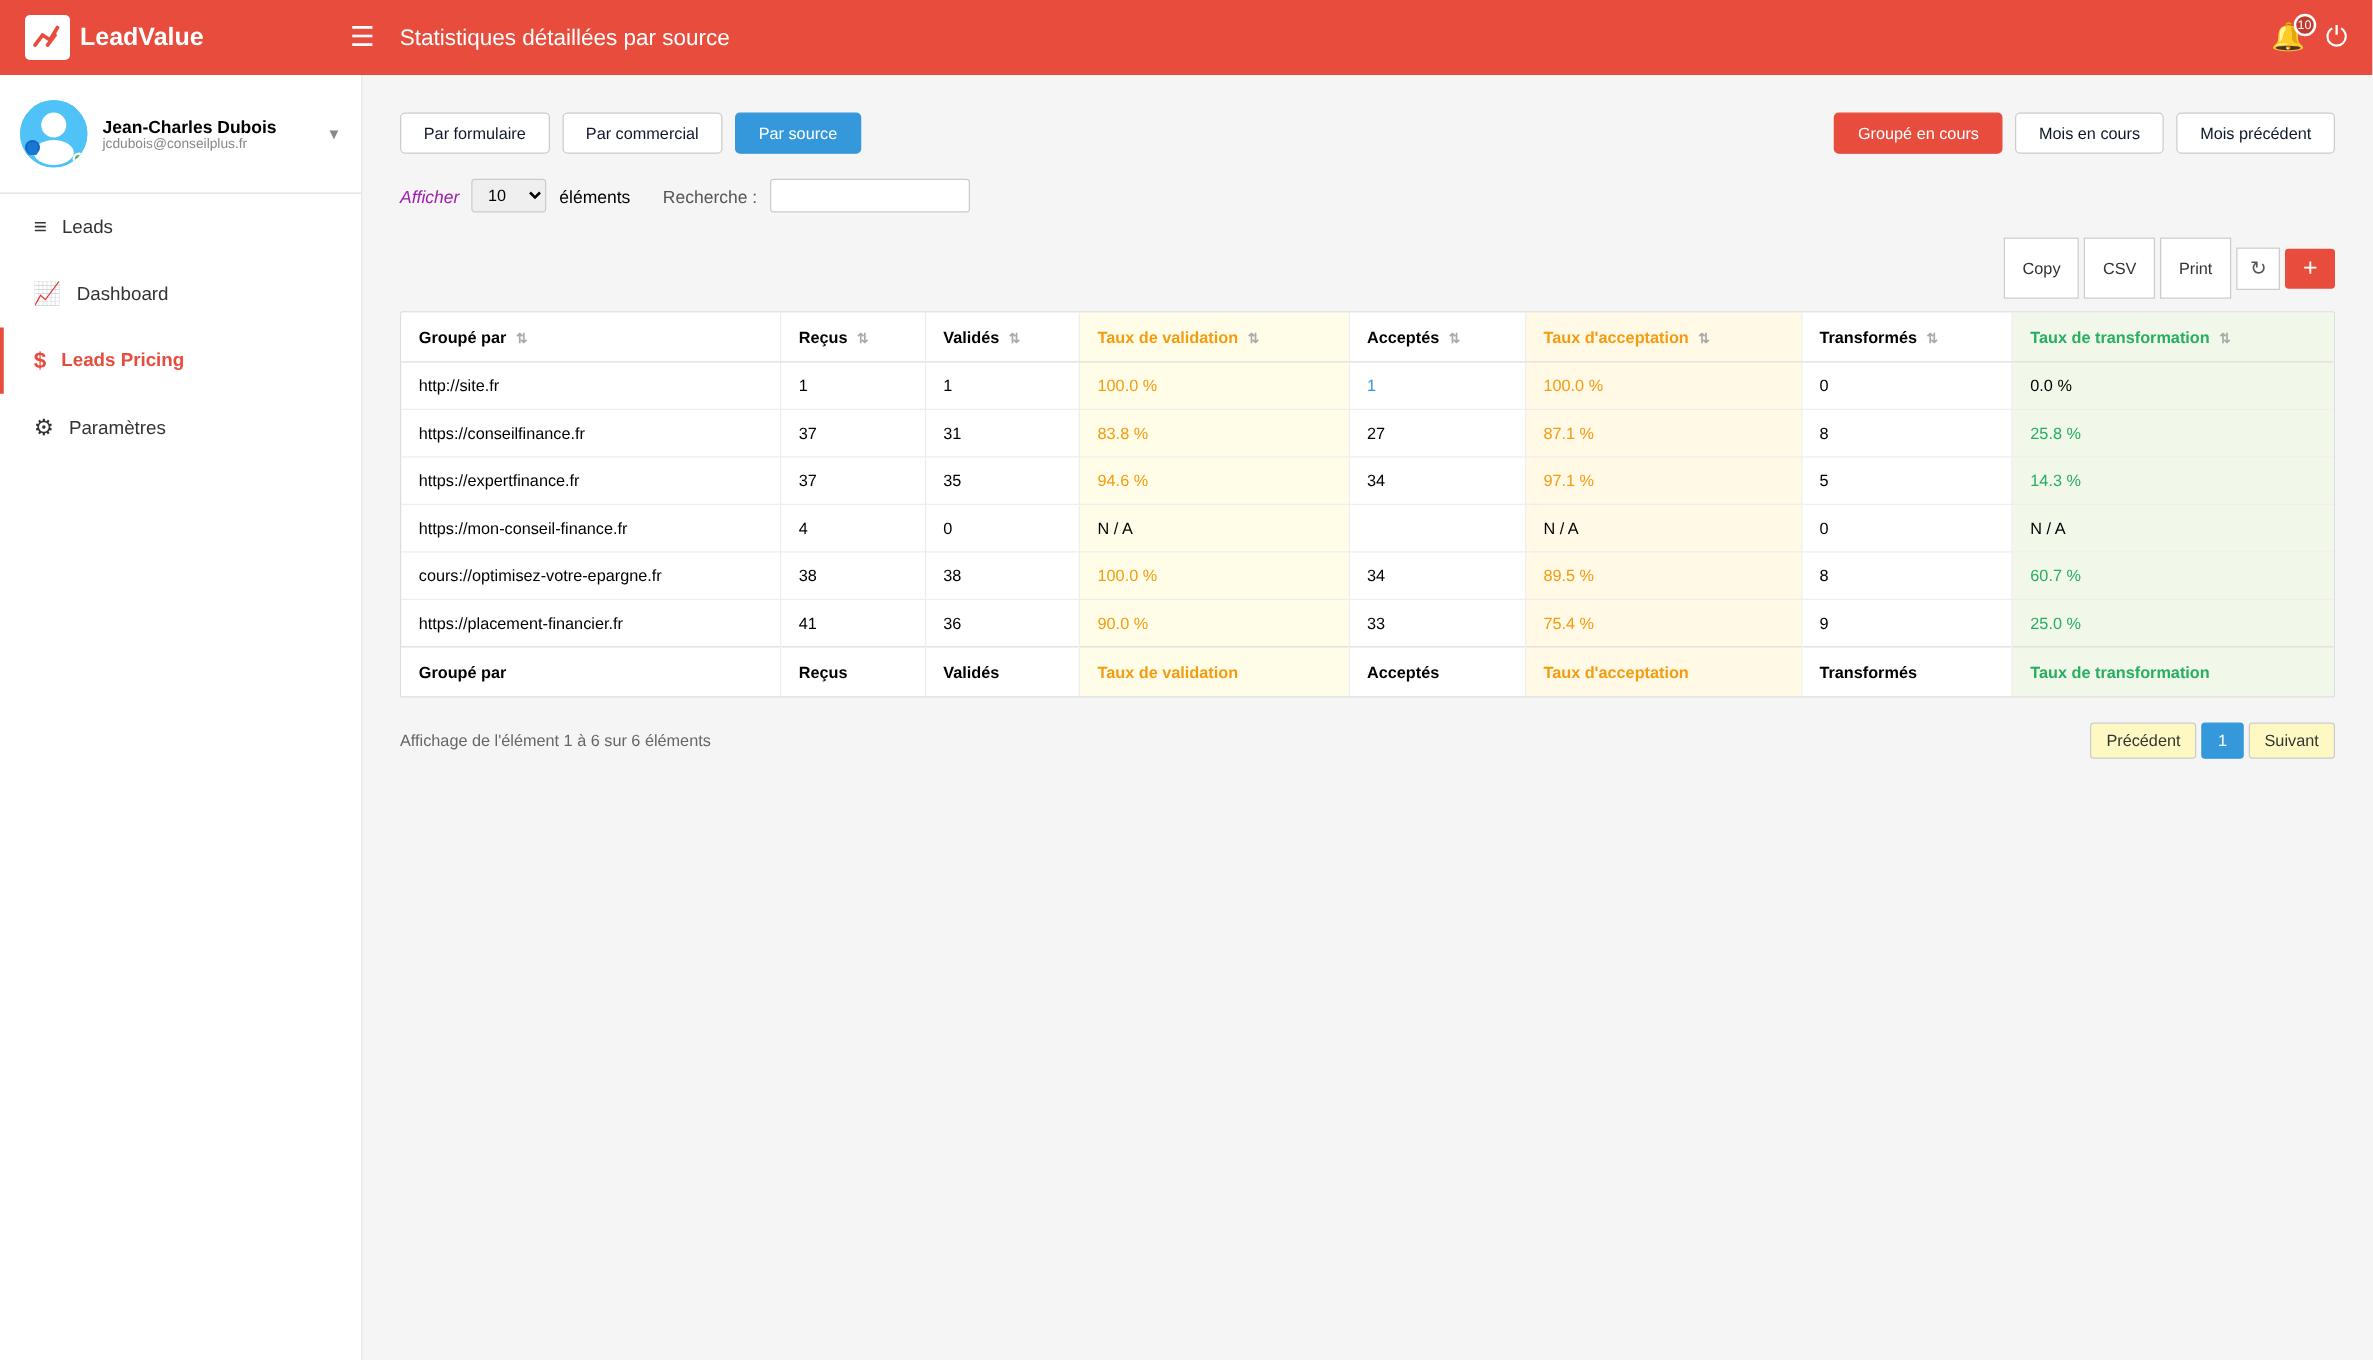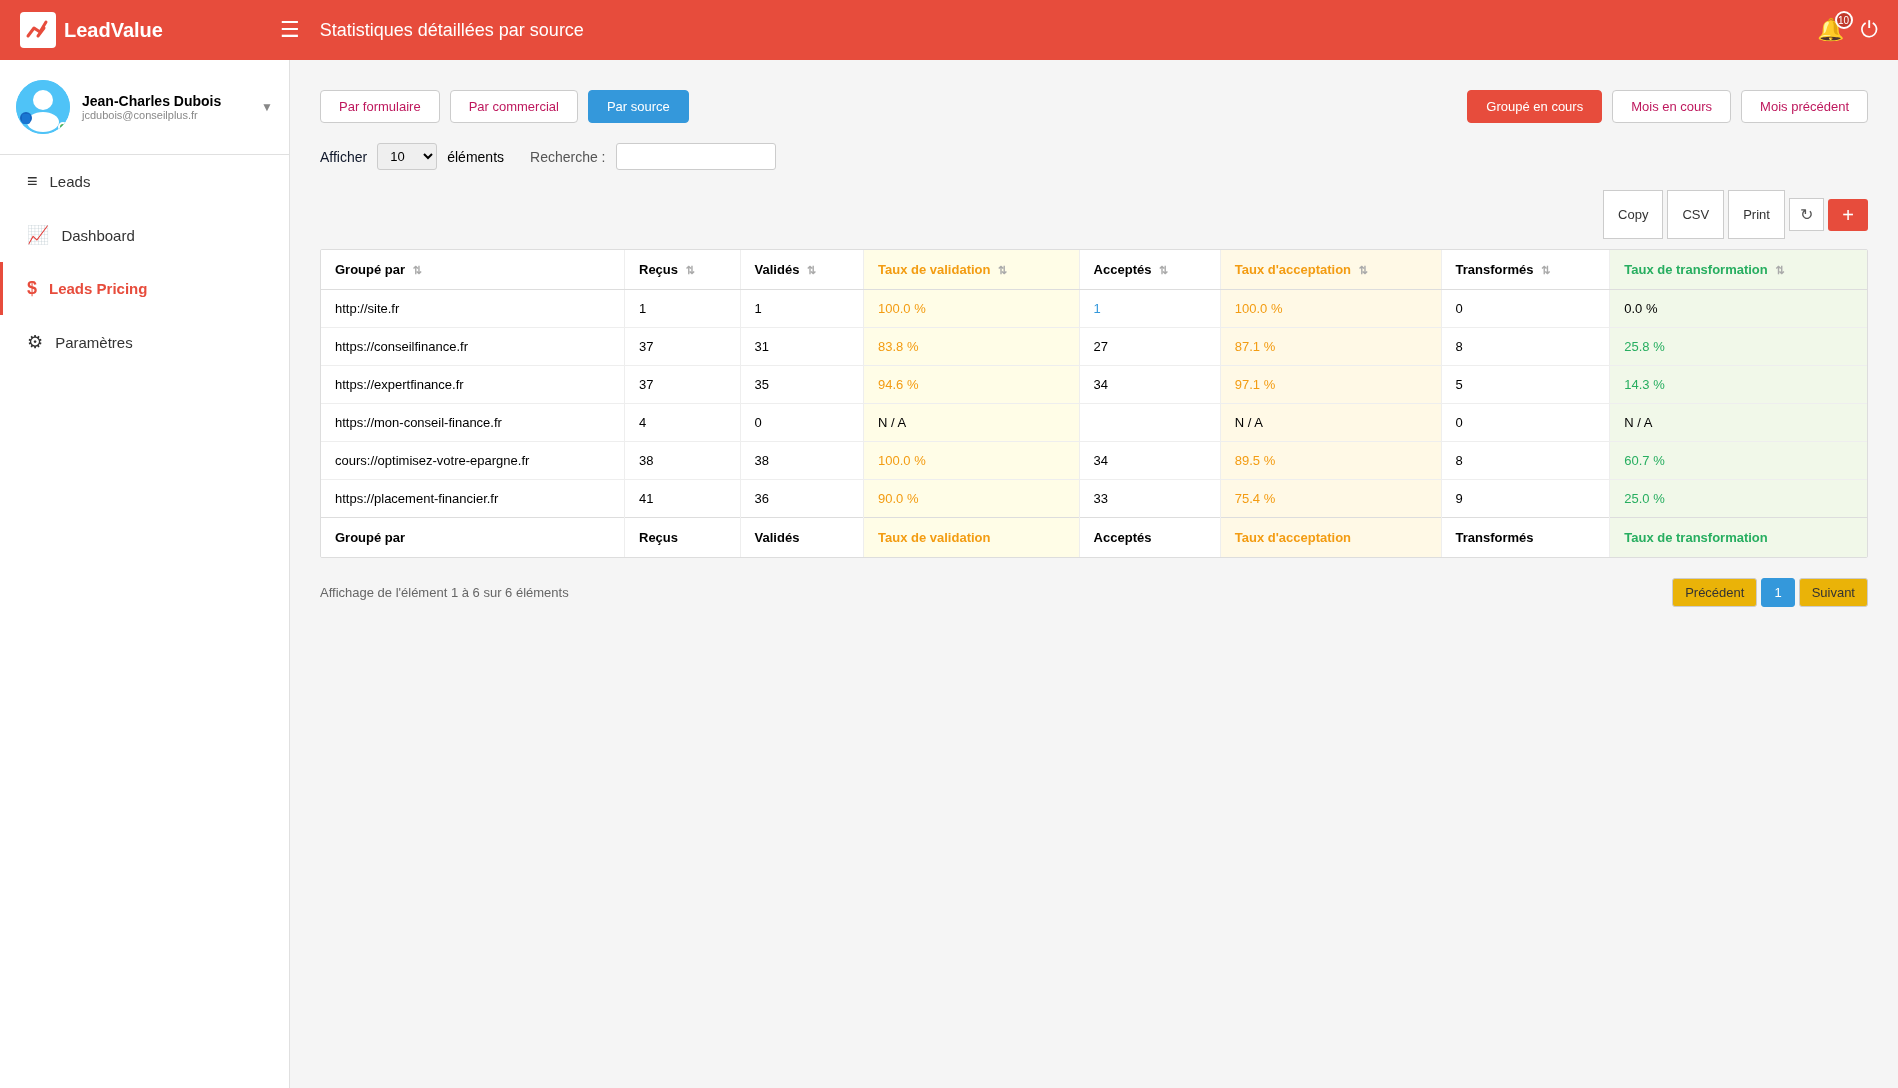--- a/index.html
+++ b/index.html
@@ -157,41 +157,41 @@
     }
     .filter-left { display: flex; gap: 10px; }
     .filter-right { display: flex; gap: 10px; }
     .btn {
       padding: 8px 18px;
       border-radius: 4px;
       border: 1px solid #ccc;
       background: white;
       cursor: pointer;
       font-size: 13px;
-      color: #be185d;
+      color: #0f172a;
     }
     .btn-primary {
       background: #e74c3c;
       color: white;
       border-color: #e74c3c;
     }
     .btn-active-blue {
       background: #3498db;
       color: white;
       border-color: #3498db;
     }
 
     
     .search-row {
       display: flex;
       align-items: center;
       gap: 10px;
       margin-bottom: 20px;
     }
-    .afficher-label { color: #0f172a; }
+    .afficher-label { color: #a21caf; font-style: italic; }
     .select-elements {
       border: 1px solid #ccc;
       border-radius: 3px;
       padding: 4px 8px;
       font-size: 13px;
     }
     .recherche-label { margin-left: 16px; color: #555; }
     .search-input {
       border: 1px solid #ccc;
       border-radius: 3px;
@@ -287,21 +287,21 @@
       display: flex;
       align-items: center;
       justify-content: space-between;
       margin-top: 20px;
     }
     .pagination-info { color: #666; font-size: 13px; }
     .pagination-controls { display: flex; align-items: center; gap: 4px; }
     .page-btn {
       padding: 6px 12px;
       border: 1px solid #ccc;
-      background: #eab308;
+      background: #fef9c3;
       cursor: pointer;
       font-size: 13px;
       color: #333;
       border-radius: 3px;
     }
     .page-btn.active {
       background: #3498db;
       color: white;
       border-color: #3498db;
     }

